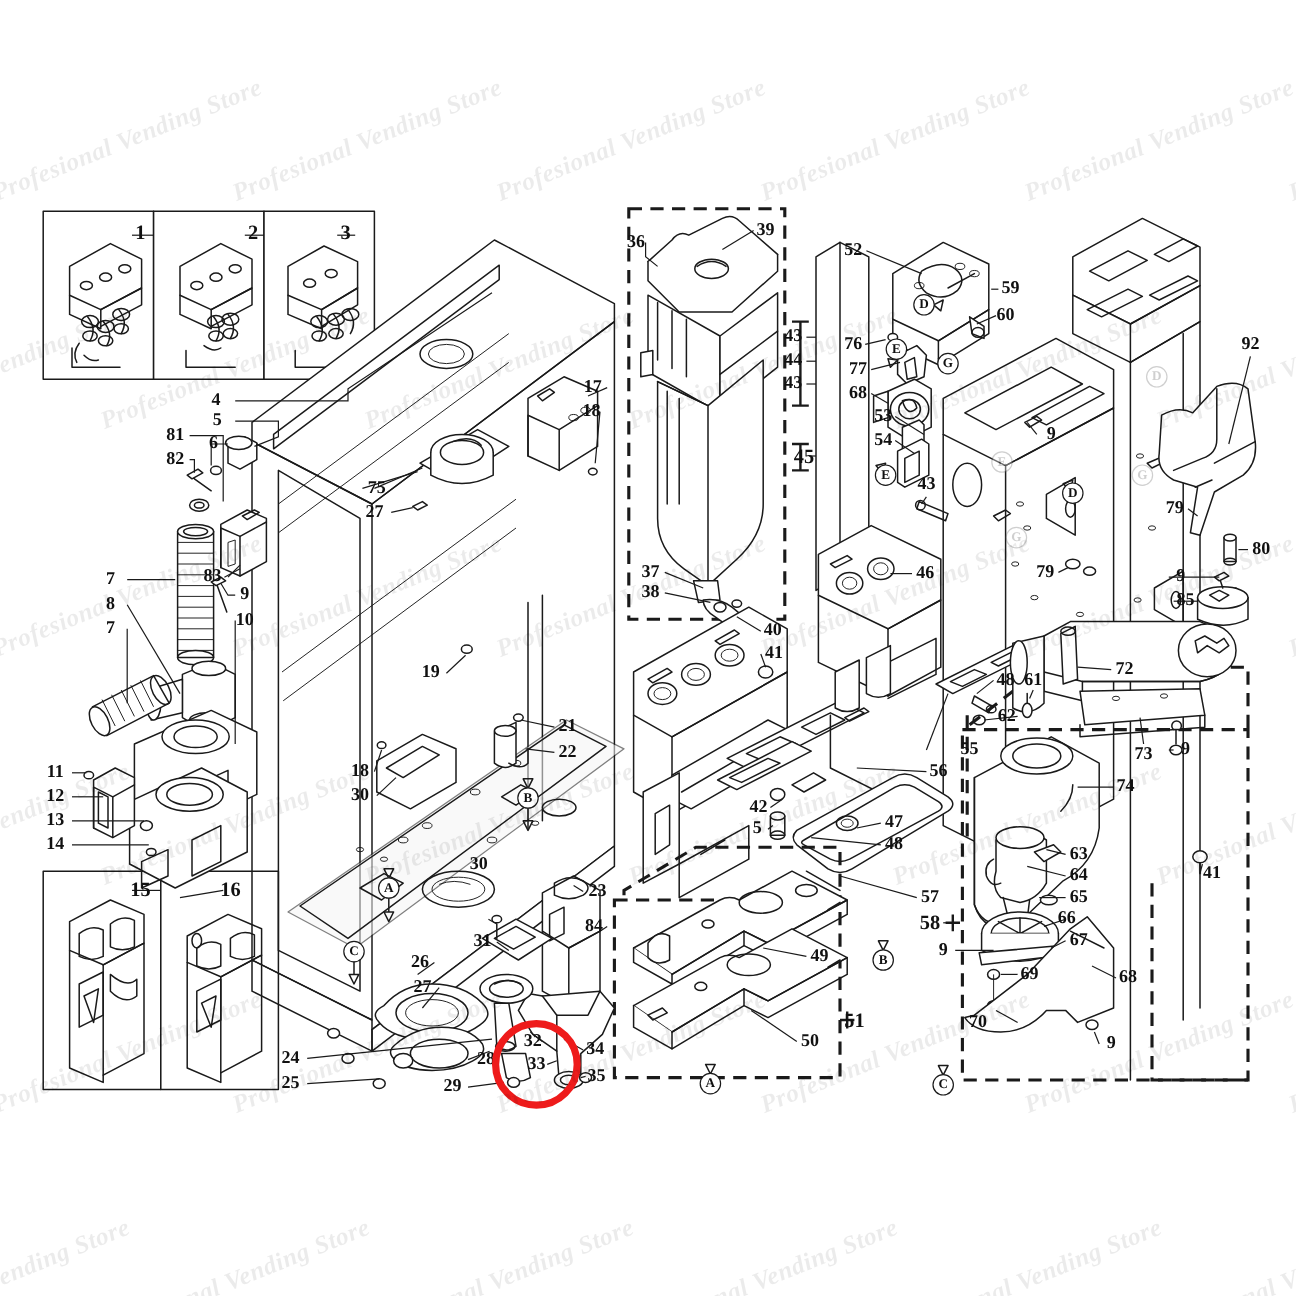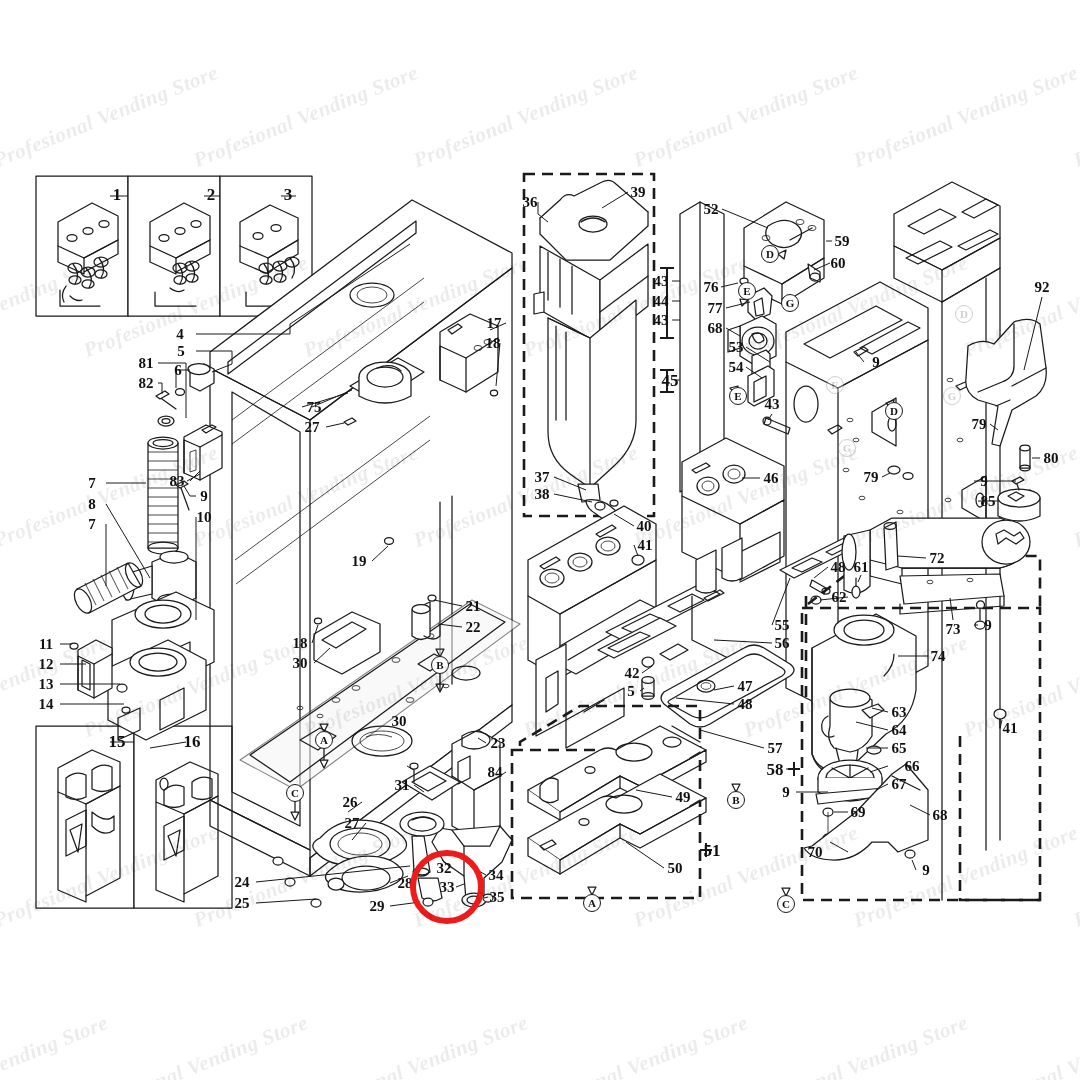--- a/index.html
+++ b/index.html
@@ -842,32 +842,32 @@
       <div class="lbl" style="left: 771px; top: 478px;">46</div>
       <div class="lbl" style="left: 745px; top: 686px;">47</div>
       <div class="lbl" style="left: 745px; top: 704px;">48</div>
       <div class="lbl" style="left: 838px; top: 567px;">48</div>
       <div class="lbl" style="left: 683px; top: 797px;">49</div>
       <div class="lbl" style="left: 675px; top: 868px;">50</div>
       <div class="lbl big" style="left: 712px; top: 850px;">51</div>
       <div class="lbl" style="left: 711px; top: 209px;">52</div>
       <div class="lbl" style="left: 736px; top: 347px;">53</div>
       <div class="lbl" style="left: 736px; top: 367px;">54</div>
-      <div class="lbl" style="left: 782px; top: 625px; text-align: right;">55</div>
+      <div class="lbl" style="left: 808px; top: 625px; text-align: right;">55</div>
       <div class="lbl" style="left: 782px; top: 643px;">56</div>
       <div class="lbl" style="left: 775px; top: 748px;">57</div>
       <div class="lbl big" style="left: 775px; top: 769px;">58</div>
       <div class="lbl" style="left: 842px; top: 241px;">59</div>
       <div class="lbl" style="left: 838px; top: 263px;">60</div>
       <div class="lbl" style="left: 861px; top: 567px;">61</div>
       <div class="lbl" style="left: 839px; top: 597px;">62</div>
       <div class="lbl" style="left: 899px; top: 712px;">63</div>
       <div class="lbl" style="left: 899px; top: 730px;">64</div>
       <div class="lbl" style="left: 899px; top: 748px;">65</div>
-      <div class="lbl" style="left: 912px; top: 766px;">66</div>
+      <div class="lbl" style="left: 889px; top: 766px;">66</div>
       <div class="lbl" style="left: 899px; top: 784px;">67</div>
       <div class="lbl" style="left: 940px; top: 815px;">68</div>
       <div class="lbl" style="left: 858px; top: 812px;">69</div>
       <div class="lbl" style="left: 815px; top: 852px;">70</div>
       <div class="lbl" style="left: 1042px; top: 287px;">92</div>
       <div class="lbl" style="left: 937px; top: 558px;">72</div>
       <div class="lbl" style="left: 953px; top: 629px;">73</div>
       <div class="lbl" style="left: 938px; top: 656px;">74</div>
       <div class="lbl" style="left: 314px; top: 407px;">75</div>
       <div class="lbl" style="left: 711px; top: 287px;">76</div>

